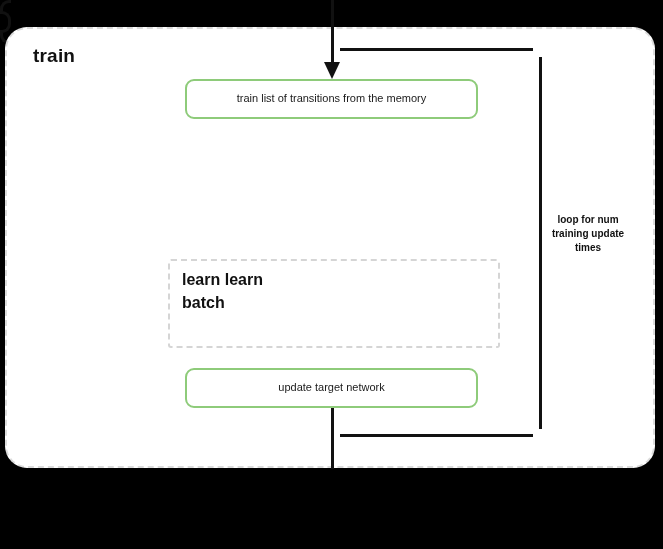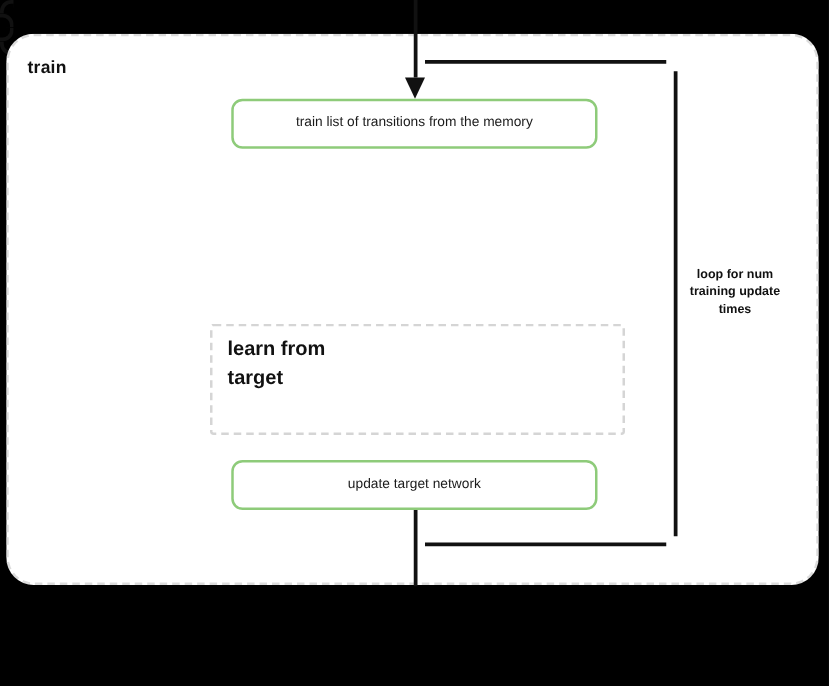--- a/index.html
+++ b/index.html
@@ -31,23 +31,23 @@
     width: 650px;
     height: 441px;
     box-sizing: border-box;
     background: #ffffff;
     border: 2px dashed #dcdcdc;
     border-radius: 22px;
   }
 
   .train-title {
     position: absolute;
-    left: 22px;
+    left: 33px;
     top: 45px;
-    font-size: 14px;
+    font-size: 19px;
     font-weight: bold;
     color: #111111;
     letter-spacing: 0.2px;
     white-space: nowrap;
   }
 
   
   .gbox {
     position: absolute;
     left: 185px;
@@ -235,21 +235,21 @@
 
   <div class="line line-exit-v"></div>
 
   <div class="gbox gbox-sample">
     <span>train list of transitions from the memory</span>
   </div>
 
 
 
   <div class="learn-box">
-    <div class="learn-label">learn from target</div>
+    <div class="learn-label">learn learn batch</div>
   </div>
 
   <div class="gbox gbox-update">
     <span>update target network</span>
   </div>
 
   <div class="loop-caption">
     <div>loop for num</div>
     <div>training update</div>
     <div>times</div>

